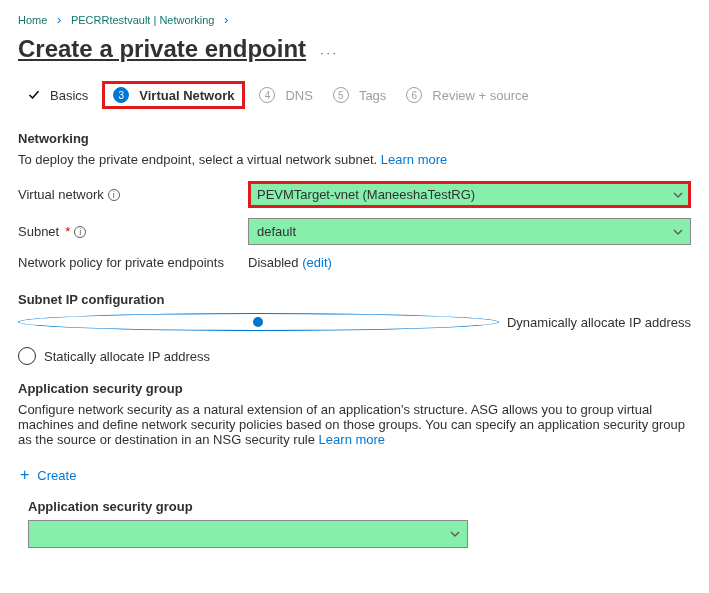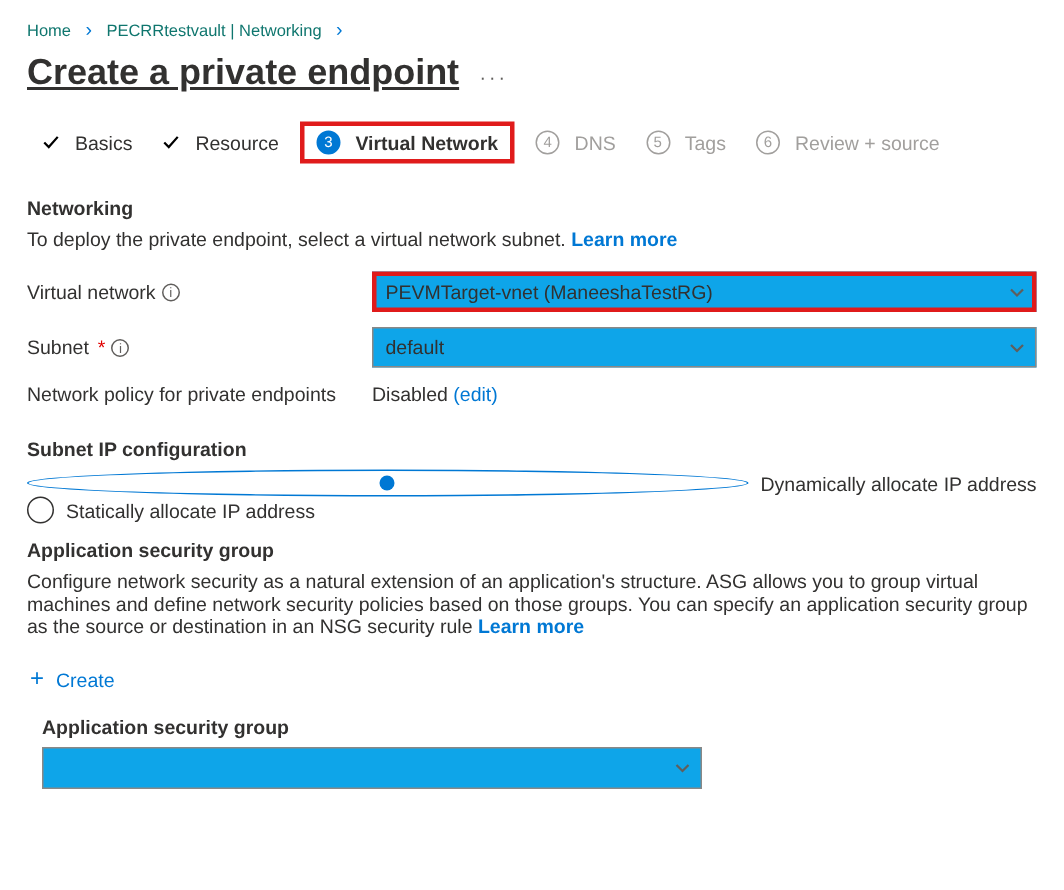--- a/index.html
+++ b/index.html
@@ -20,36 +20,36 @@
     .tab { display: flex; align-items: center; gap: 10px; padding: 6px 10px; font-size: 13px; cursor: pointer;}
     .check { width:12px; height:12px; }
     .check svg { display:block; }
     .tab.done { color:#323130; }
     .tab.active { border:3px solid #e01b1b; padding:3px 8px; margin:0 4px;}
     .tab.pending { color:#a19f9d; }
     .circle { width:16px; height:16px; border-radius:50%; border:1px solid currentColor; font-size:10px; display:flex; align-items:center; justify-content:center;}
     .circle.blue { background:#0078d4; color:#fff; border-color:#0078d4; }
     .section-h { font-weight:600; margin: 10px 0 6px 0; font-size:13px;}
     .desc { font-size:13px; color:#323130; margin-bottom: 14px;}
-    .learn { color:#0078d4; text-decoration:none;font-weight:bold; }
+    .learn { color:#0078d4; text-decoration:none; }
     .row { display:flex; align-items:center; margin-bottom: 10px; }
     .row .label { width: 230px; display:flex; align-items:center; gap:4px; font-size:13px;}
     .info-ic { width:12px; height:12px; border:1px solid #605e5c; border-radius:50%; font-size:9px; display:flex; align-items:center; justify-content:center; color:#605e5c;}
     .req { color:#e00000; margin-left:2px;}
     .sel { flex:1; position:relative;}
     .sel select, .dd {
       width:100%; font-family:inherit; font-size:13px; padding: 5px 8px;
-      border:1px solid #8a8886; background:#0ea5e9; appearance:none; -webkit-appearance:none;
+      border:1px solid #8a8886; background:#86efac; appearance:none; -webkit-appearance:none;
     }
     .sel.highlight .dd, .sel.highlight select { border:3px solid #e01b1b; padding:3px 6px;}
     .caret { position:absolute; right:8px; top:50%; transform:translateY(-50%); pointer-events:none; color:#605e5c;}
     .caret svg { display:block; width:10px; height:10px;}
     .disabled-val { color:#323130; }
     .edit { color:#0078d4; text-decoration:none; cursor:pointer;}
-    .radio-row { display:flex; align-items:center; gap:8px; margin-bottom:0; cursor:pointer;}
+    .radio-row { display:flex; align-items:center; gap:8px; margin-bottom:16px; cursor:pointer;}
     .radio-outer { width:18px; height:18px; border:1px solid #323130; border-radius:50%; display:flex; align-items:center; justify-content:center;}
     .radio-outer.sel { border-color:#0078d4;}
     .radio-inner { width:10px; height:10px; border-radius:50%; background:#0078d4;}
     .create-btn { display:flex; align-items:center; gap:8px; color:#0078d4; padding:6px 2px; cursor:pointer; margin-top:4px;}
     .plus { font-size:16px; line-height:1;}
     .sub-label { font-weight:600; margin: 10px 0 6px 0; padding-left:10px;}
     .asg-dd { width:440px; margin-left:10px; position:relative;}
     .asg-dd .dd { height:28px; }
   </style>
 </head>
@@ -71,28 +71,20 @@
 
 
 <div class="tabs">
   <div class="tab done">
     <span class="check">
       <svg viewBox="0 0 16 16">
           <path d="M2 8 L6 12 L14 3" stroke="#000" stroke-width="2" fill="none"></path>
         </svg>
     </span>
     <span>Basics</span>
-  </div>
-  <div class="tab done">
-    <span class="check">
-      <svg viewBox="0 0 16 16">
-          <path d="M2 8 L6 12 L14 3" stroke="#000" stroke-width="2" fill="none"></path>
-        </svg>
-    </span>
-    <span>Resource</span>
   </div>
   <div class="tab active">
     <span class="circle blue">3</span>
     <span style="font-weight:600">Virtual Network</span>
   </div>
   <div class="tab pending">
     <span class="circle">4</span>
     <span>DNS</span>
   </div>
   <div class="tab pending">

